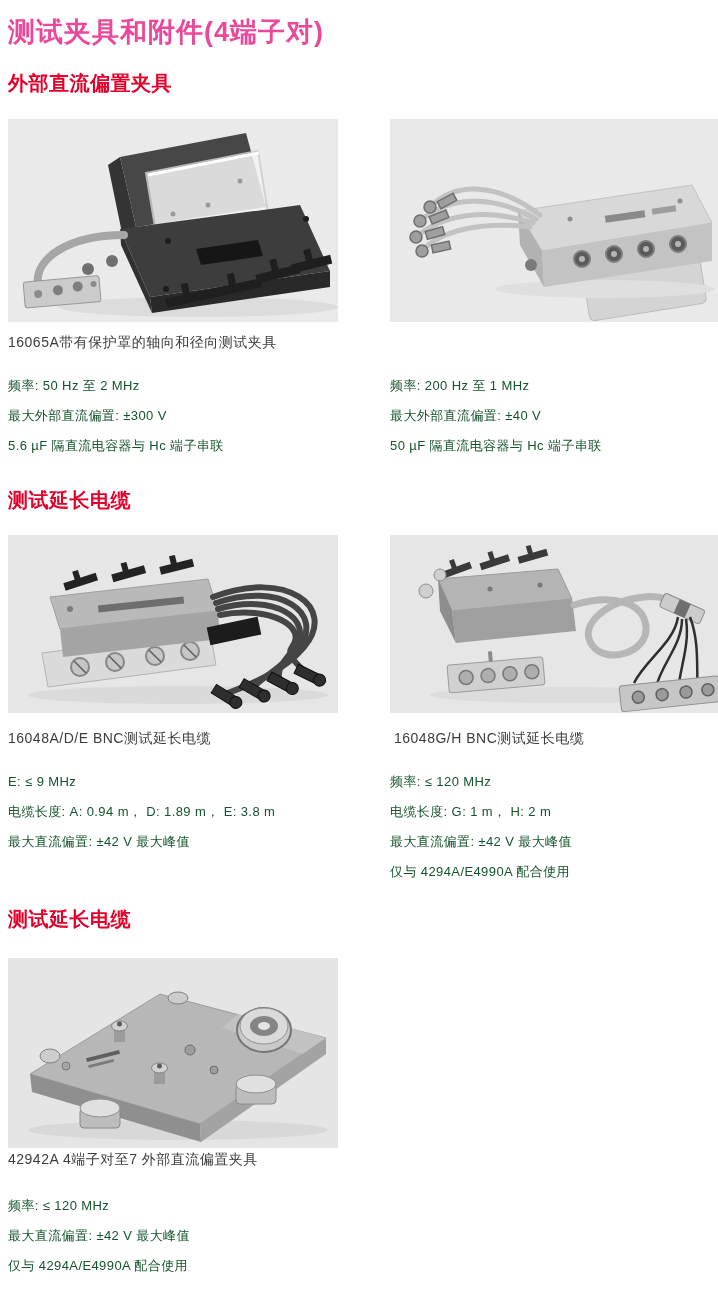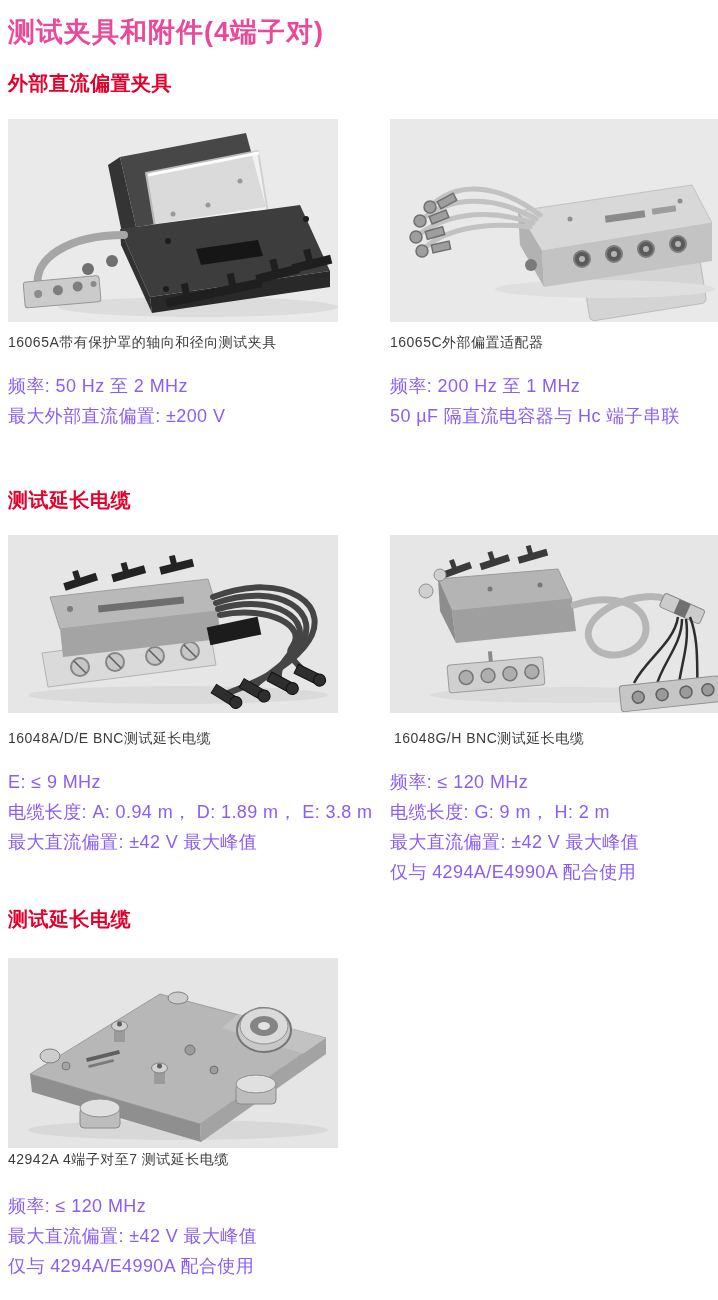--- a/index.html
+++ b/index.html
@@ -30,21 +30,21 @@
   .caption {
     position:absolute; font-size:14px; color:#3c3c3c; letter-spacing:0.5px;
     white-space:nowrap;
   }
   .cap-1a { left:8px;   top:334px; }
   .cap-1b { left:390px; top:334px; }
   .cap-2a { left:8px;   top:730px; }
   .cap-2b { left:394px; top:730px; }
   .cap-3a { left:8px;   top:1151px; }
   .specs {
-    position:absolute; font-size:18px; line-height:30px; color:#8b5cf6;
+    position:absolute; font-size:13px; line-height:30px; color:#14532d;
     letter-spacing:0.4px; white-space:nowrap;
   }
   .sp-1a { left:8px;   top:371px; }
   .sp-1b { left:390px; top:371px; }
   .sp-2a { left:8px;   top:767px; }
   .sp-2b { left:390px; top:767px; }
   .sp-3a { left:8px;   top:1191px; }
 </style>
 </head>
 <body>
@@ -323,41 +323,42 @@
 
     <g>
       <rect x="72" y="150" width="40" height="20" rx="4" fill="#bdbdbd" stroke="#8a8a8a"></rect>
       <ellipse cx="92" cy="150" rx="20" ry="9" fill="#e0e0e0" stroke="#909090"></ellipse>
       <rect x="228" y="126" width="40" height="20" rx="4" fill="#bdbdbd" stroke="#8a8a8a"></rect>
       <ellipse cx="248" cy="126" rx="20" ry="9" fill="#e0e0e0" stroke="#909090"></ellipse>
     </g>
   </svg>
 
   <div class="caption cap-1a">16065A带有保护罩的轴向和径向测试夹具</div>
-  <div class="caption cap-1b">16065C外部偏置适配器</div>
   <div class="caption cap-2a">16048A/D/E BNC测试延长电缆</div>
   <div class="caption cap-2b">16048G/H BNC测试延长电缆</div>
-  <div class="caption cap-3a">42942A 4端子对至7 测试延长电缆</div>
+  <div class="caption cap-3a">42942A 4端子对至7 外部直流偏置夹具</div>
 
   <div class="specs sp-1a">
     <div>频率: 50 Hz 至 2 MHz</div>
-    <div>最大外部直流偏置: ±200 V</div>
+    <div>最大外部直流偏置: ±300 V</div>
+    <div>5.6 µF 隔直流电容器与 Hc 端子串联</div>
   </div>
   <div class="specs sp-1b">
     <div>频率: 200 Hz 至 1 MHz</div>
+    <div>最大外部直流偏置: ±40 V</div>
     <div>50 µF 隔直流电容器与 Hc 端子串联</div>
   </div>
   <div class="specs sp-2a">
     <div>E: ≤ 9 MHz</div>
     <div>电缆长度: A: 0.94 m， D: 1.89 m， E: 3.8 m</div>
     <div>最大直流偏置: ±42 V 最大峰值</div>
   </div>
   <div class="specs sp-2b">
     <div>频率: ≤ 120 MHz</div>
-    <div>电缆长度: G: 9 m， H: 2 m</div>
+    <div>电缆长度: G: 1 m， H: 2 m</div>
     <div>最大直流偏置: ±42 V 最大峰值</div>
     <div>仅与 4294A/E4990A 配合使用</div>
   </div>
   <div class="specs sp-3a">
     <div>频率: ≤ 120 MHz</div>
     <div>最大直流偏置: ±42 V 最大峰值</div>
     <div>仅与 4294A/E4990A 配合使用</div>
   </div>
 
 </div>

